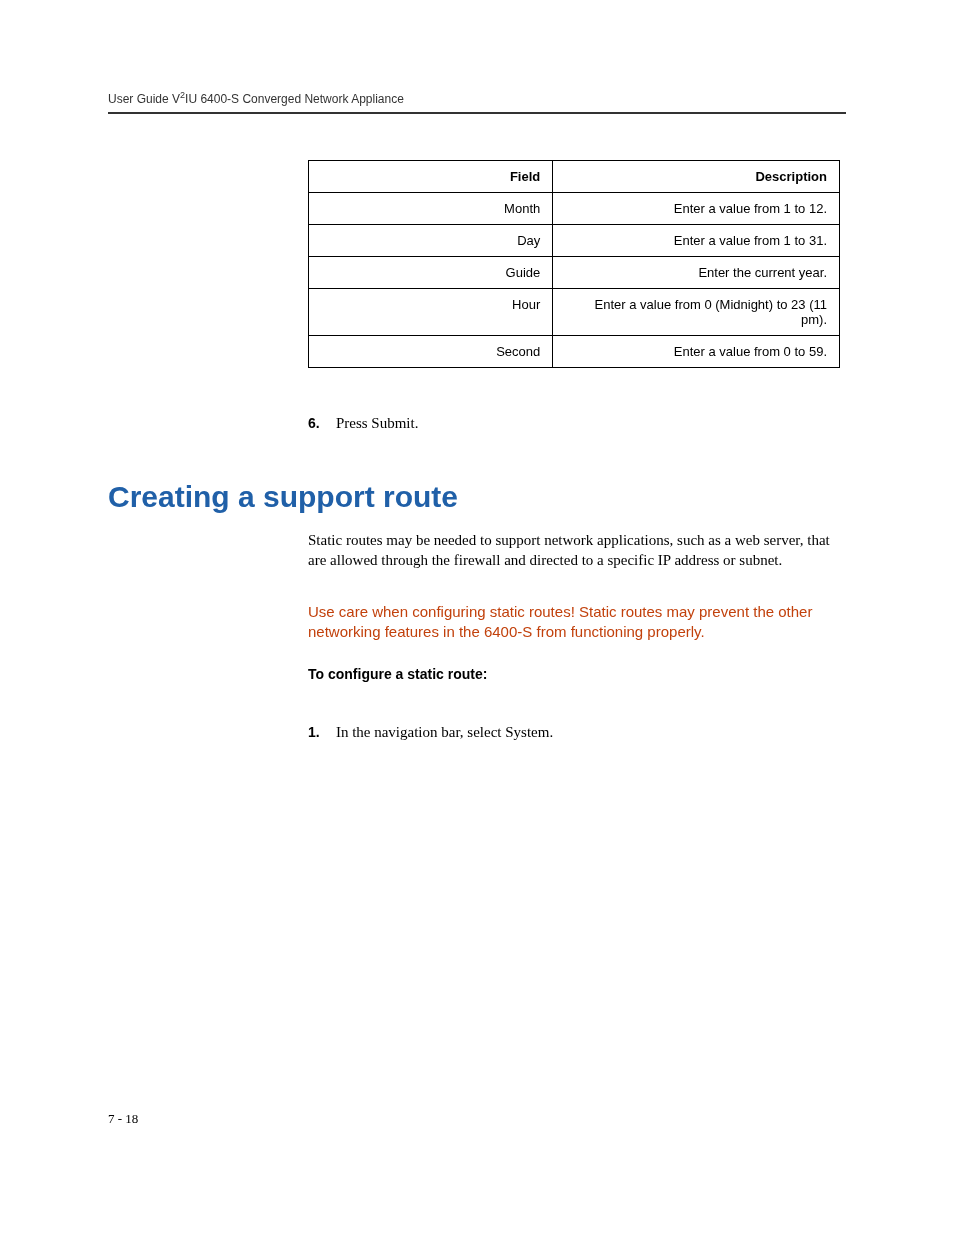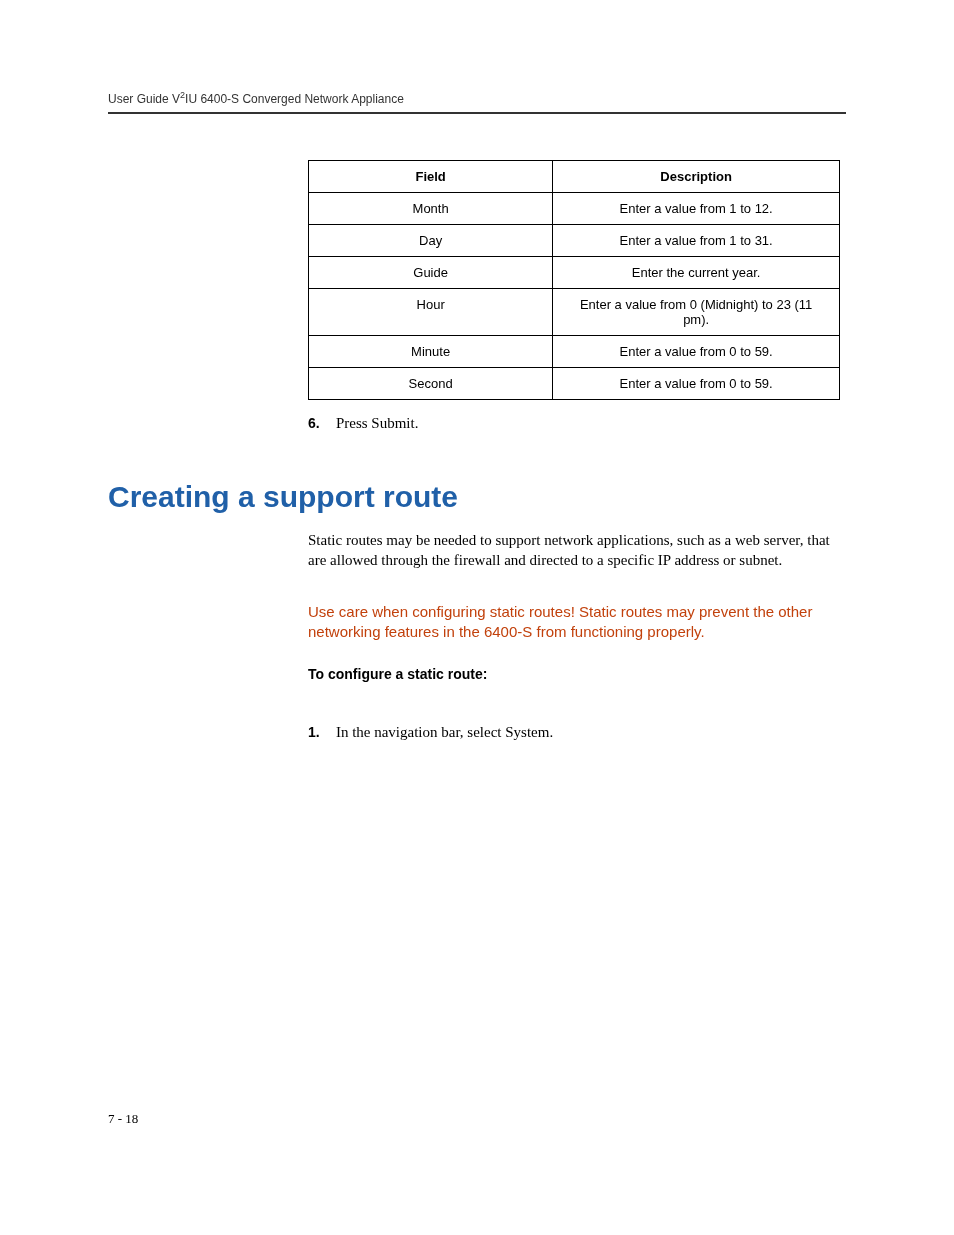--- a/index.html
+++ b/index.html
@@ -43,21 +43,21 @@
     }
     table {
       border-collapse: collapse;
       width: 100%;
       font-family: Arial, Helvetica, sans-serif;
       font-size: 13px;
     }
     th, td {
       border: 1px solid #000;
       padding: 8px 12px;
-      text-align: center;
+      text-align: right;
       vertical-align: top;
     }
     th {
       font-weight: bold;
       background: #fff;
     }
     th:first-child, td:first-child {
       width: 46%;
     }
     .step-6 {
@@ -164,24 +164,20 @@
       </tr>
       <tr>
         <td>Guide</td>
         <td>Enter the current year.</td>
       </tr>
       <tr>
         <td>Hour</td>
         <td>Enter a value from 0 (Midnight) to 23 (11 pm).</td>
       </tr>
       <tr>
-        <td>Minute</td>
-        <td>Enter a value from 0 to 59.</td>
-      </tr>
-      <tr>
         <td>Second</td>
         <td>Enter a value from 0 to 59.</td>
       </tr>
     </tbody>
   </table>
 </div>
 
 <div class="step-6">
   <span class="num">6.</span>
   <span class="txt">Press Submit.</span>

